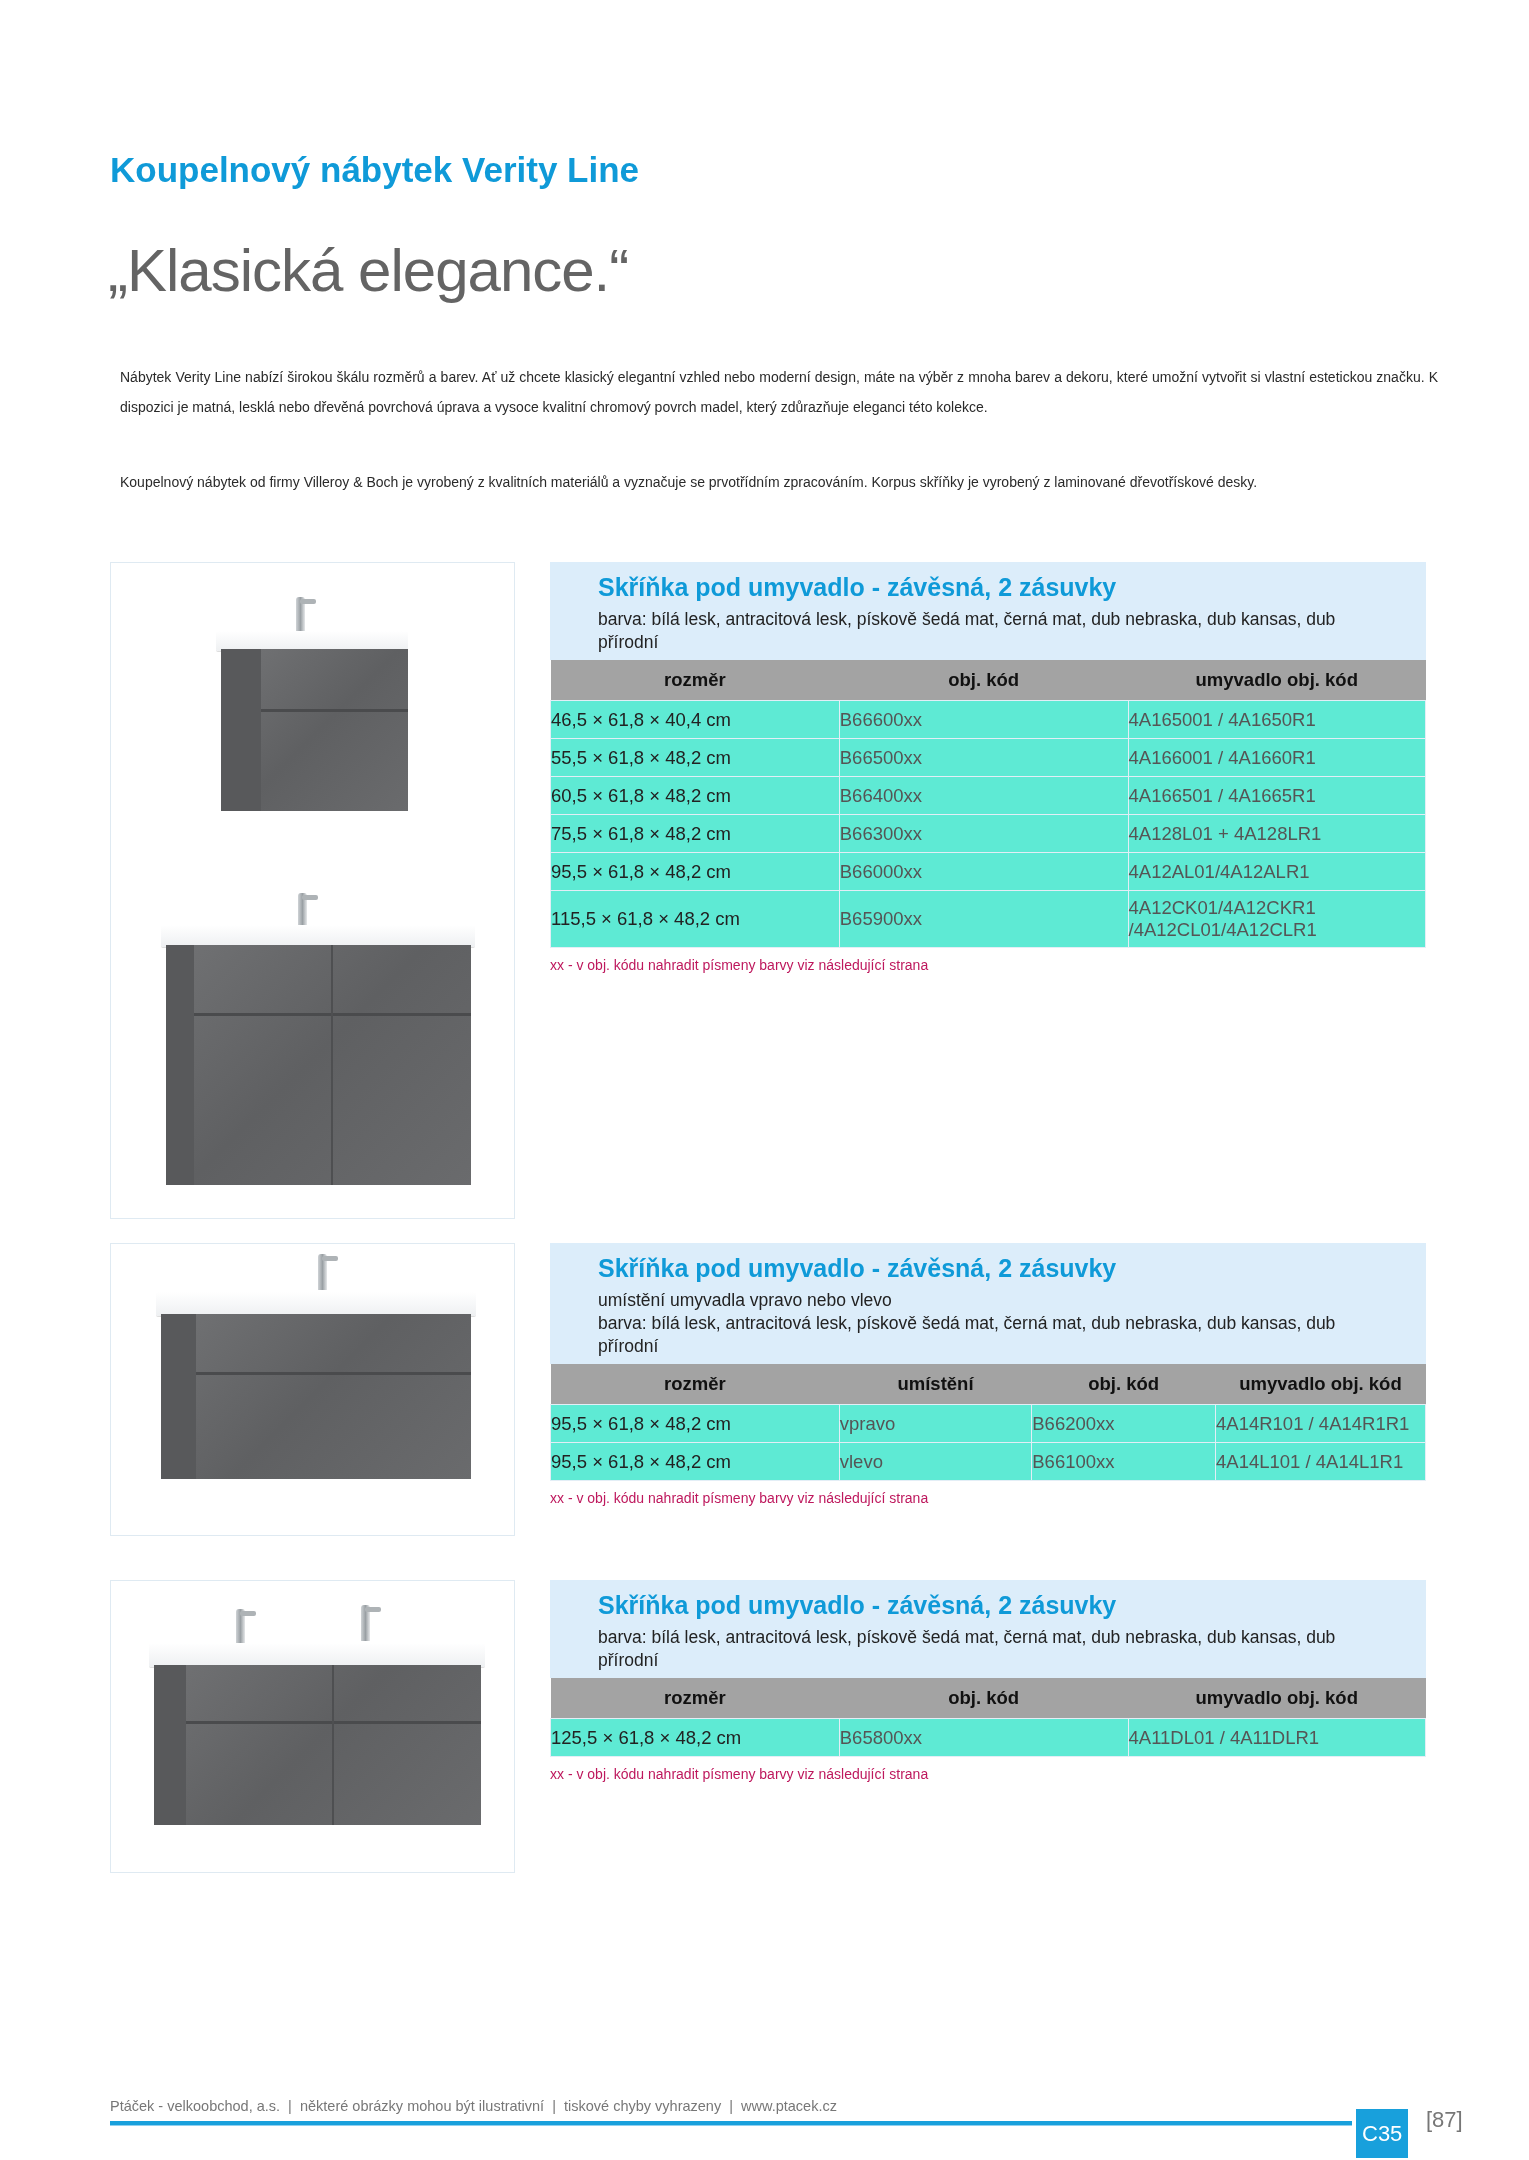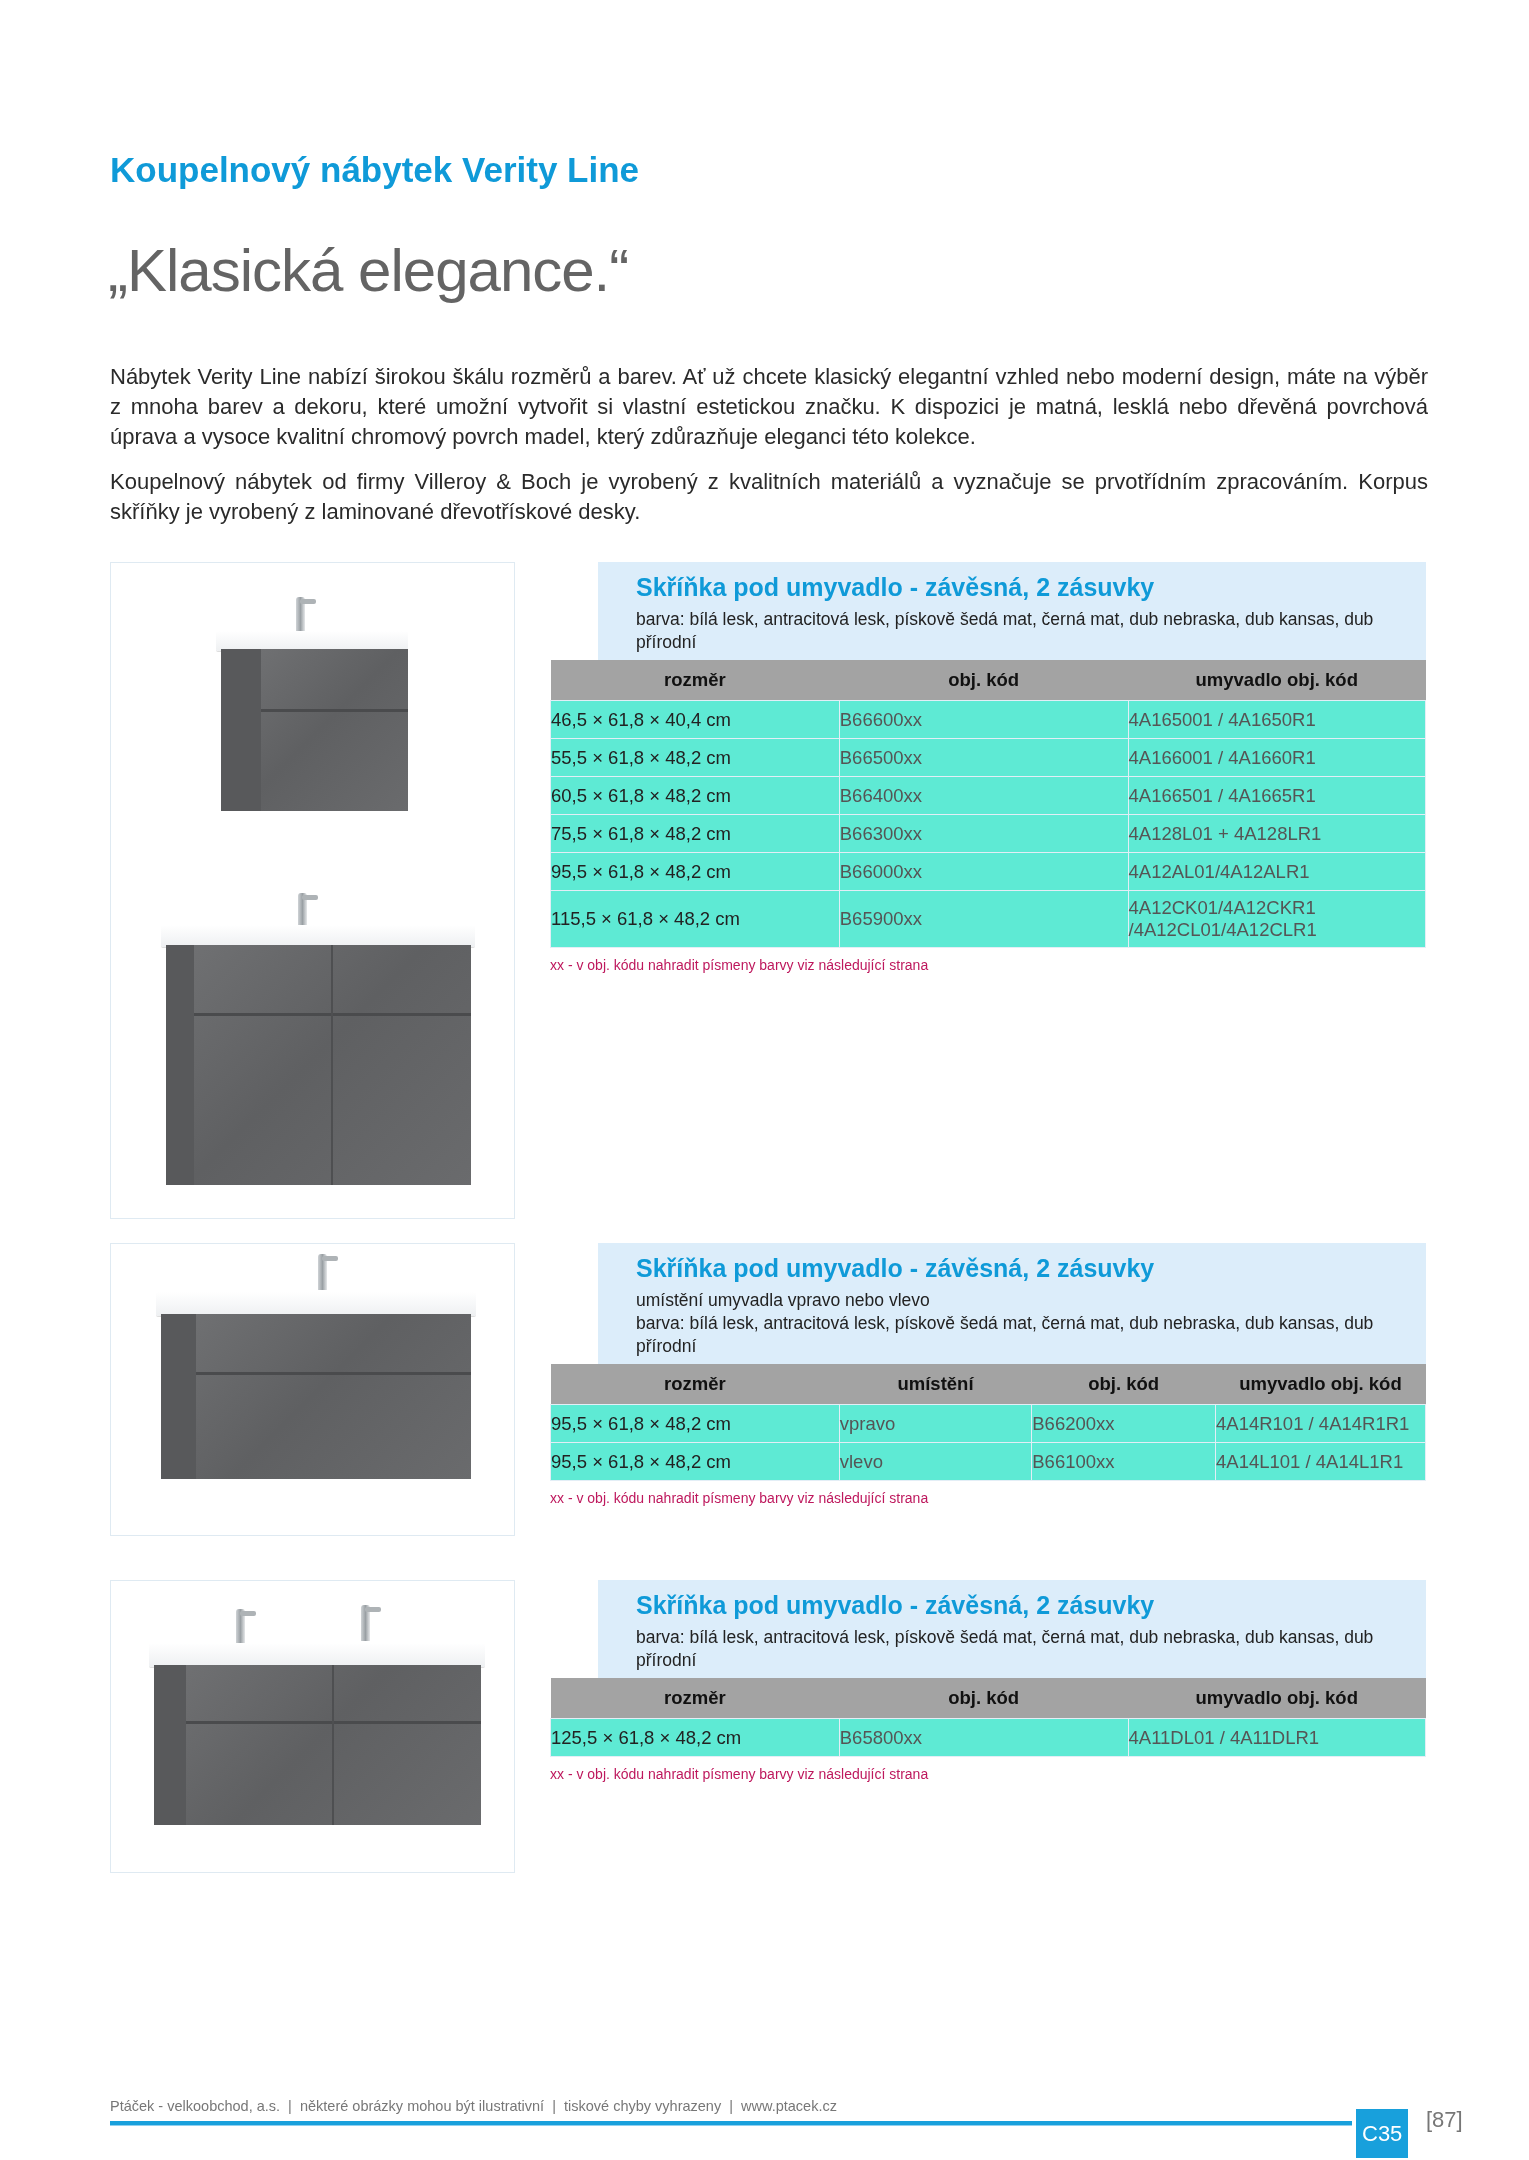--- a/index.html
+++ b/index.html
@@ -1,30 +1,30 @@
 <!DOCTYPE html>
 <html><head>
 <meta charset="utf-8">
 <style>
   html, body { margin: 0; padding: 0; background: #ffffff; }
   body { width: 1529px; height: 2160px; position: relative; font-family: "Liberation Sans", sans-serif; color: #222; overflow: hidden; }
   .abs { position: absolute; }
   .heading { left: 110px; top: 150px; font-size: 35px; font-weight: bold; color: #0f9ad8; letter-spacing: 0px; }
   .quote { left: 108px; top: 236px; font-size: 60px; color: #646464; font-weight: normal; letter-spacing: -1px; }
-  .para { left: 110px; width: 1318px; font-size: 22px; line-height: 30px; color: #2a2a2a; text-align: justify; }
+  .para { left: 120px; width: 1318px; font-size: 14px; line-height: 30px; color: #2a2a2a; text-align: justify; }
   .p1 { top: 362px; }
   .p2 { top: 467px; }
 
   .imgbox { left: 110px; width: 403px; border: 1px solid #dfeaf2; background: #fff; }
   .ib1 { top: 562px; height: 655px; }
   .ib2 { top: 1243px; height: 291px; }
   .ib3 { top: 1580px; height: 291px; }
 
   .panel { left: 550px; width: 876px; }
-  .panel .hdr { background: #dcedfa; padding: 8px 30px 0 38px; margin-left: 48px; }
+  .panel .hdr { background: #dcedfa; padding: 8px 30px 0 48px; }
   .panel .title { font-size: 25px; font-weight: bold; color: #0f9ad8; line-height: 34px; }
   .panel .desc { font-size: 17.5px; line-height: 23px; color: #222; margin-top: 4px; }
   .panel table { width: 100%; border-collapse: collapse; }
   .panel th { font-size: 18.5px; font-weight: bold; color: #111; background: #a3a3a3; height: 40px; text-align: center; padding: 0; }
   .panel td { font-size: 18.5px; color: #555; text-align: left; border: 1px solid #e3eef6; background: #5eead4; padding: 0; height: 37px; line-height: 22px; }
   .panel td.dim { color: #222; }
   .panel td.tall { height: 56px; }
   .note { font-size: 14px; color: #be185d; margin-top: 9px; padding-left: 0; }
   .pn1 { top: 562px; }
   .pn2 { top: 1243px; }

